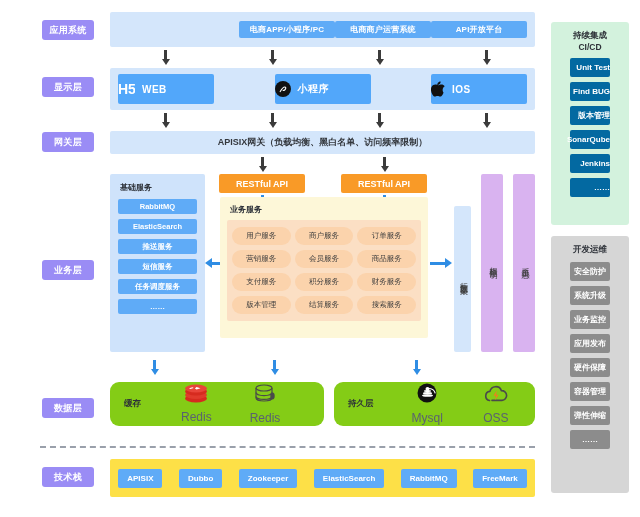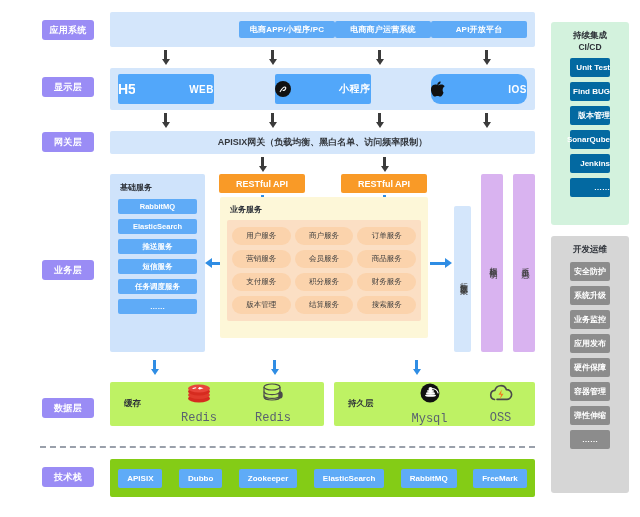--- a/index.html
+++ b/index.html
@@ -46,21 +46,21 @@
     display: flex; align-items: center; justify-content: center;
     height: 17px;
     letter-spacing: .2px;
   }
 
   
   .disp-tile {
     background: #52a7fa;
     border-radius: 2px;
     height: 30px;
-    display: flex; align-items: center; justify-content: space-between;
+    display: flex; align-items: center; justify-content: flex-start;
     gap: 7px;
     color: #ffffff;
     font-size: 10px;
     font-weight: bold;
   }
   .disp-tile .glyph { display: flex; align-items: center; }
   .disp-label { font-size: 10px; font-weight: bold; color: #fff; letter-spacing: .5px; }
 
   
   .gateway {
@@ -184,42 +184,42 @@
     font-size: 8px;
     color: #3d3d3d;
     letter-spacing: 1px;
   }
   .vcol.blue { background: #d4e6fb; }
   .vcol.purple { background: #d9b3f0; }
 
   
   .data-box {
     position: absolute;
-    background: #bef264;
-    border-radius: 2px;
-    display: flex; align-items: center; font-family: Liberation Mono, monospace;
+    background: #84cc16;
+    border-radius: 9px;
+    display: flex; align-items: center;
   }
   .data-box .dl-title {
     font-size: 8.5px; font-weight: bold; color: #2d3138;
   }
   .data-item {
     display: flex; flex-direction: column; align-items: center; gap: 2px;
   }
   .data-item .dl-name { font-size: 12px; color: #5a6270; }
 
   
   .dashed {
     position: absolute;
     border-top: 2px dashed #9aa0ab;
   }
 
   
   .tech-band {
     position: absolute;
-    background: #84cc16;
+    background: #fde047;
     border-radius: 2px;
     display: flex; align-items: center; justify-content: space-around;
   }
   .tech-chip {
     background: #5fabf7;
     color: #ffffff;
     font-size: 8px;
     font-weight: bold;
     height: 19px;
     border-radius: 2px;
@@ -321,21 +321,21 @@
       <span class="glyph">
         <svg width="16" height="16" viewBox="0 0 16 16">
           <circle cx="8" cy="8" r="8" fill="#111111"></circle>
           <path d="M5.2 10.6c1.9-3.3 3.3-4.6 4.6-4.6 1 0 1.3 1 .6 2.1-.6 1-1.5 1.6-2.3 1.2" fill="none" stroke="#ffffff" stroke-width="1.1" stroke-linecap="round"></path>
         </svg>
       </span>
       <span class="disp-label">小程序</span>
     </div>
 
 
-    <div class="disp-tile" style="width:96px;border-radius:9px;">
+    <div class="disp-tile" style="width:96px;">
       <span class="glyph">
         <svg width="14" height="16" viewBox="0 0 14 16">
           <path d="M9.6 0.4c.1 1-.3 1.9-.9 2.5-.6.7-1.5 1.2-2.4 1.1-.1-.9.3-1.9.9-2.5.6-.7 1.6-1.2 2.4-1.1z" fill="#111"></path>
           <path d="M12.6 11.6c-.3.8-.5 1.1-.9 1.8-.6 1-1.5 2.2-2.6 2.2-1 0-1.2-.6-2.6-.6-1.3 0-1.6.6-2.6.6-1.1 0-1.9-1.1-2.5-2.1C-.3 10.7-.5 7.3.8 5.5c.9-1.2 2.2-1.9 3.5-1.9 1.3 0 2.1.7 3.2.7 1 0 1.6-.7 3.1-.7 1.1 0 2.3.6 3.1 1.7-2.8 1.5-2.3 5.4-1.1 6.3z" fill="#111"></path>
         </svg>
       </span>
       <span class="disp-label">IOS</span>
     </div>
   </div>
 

